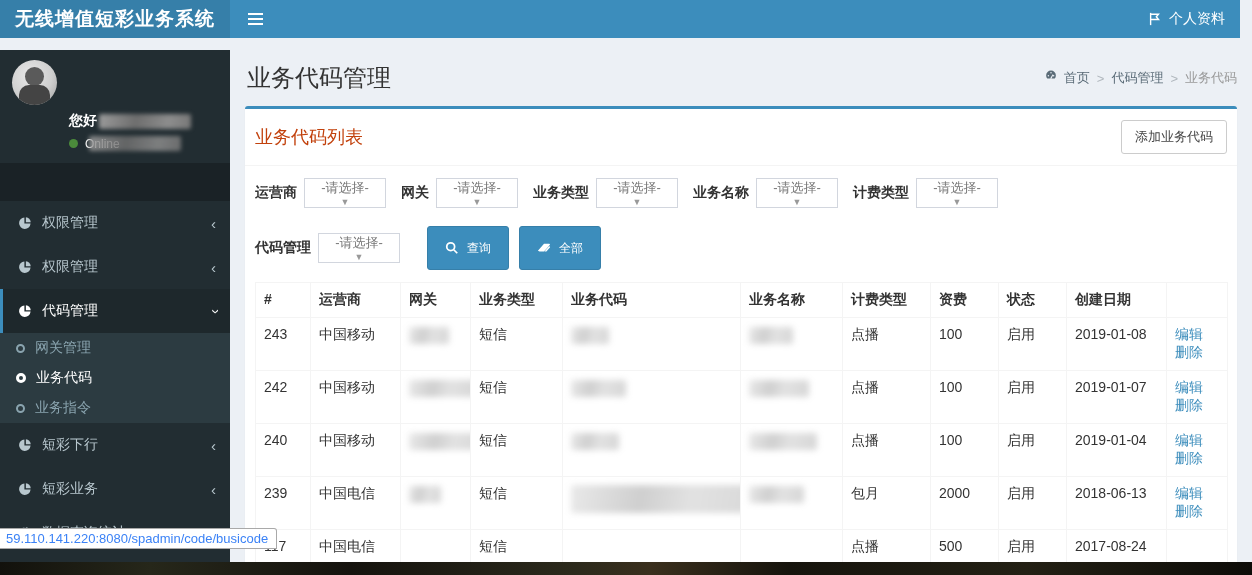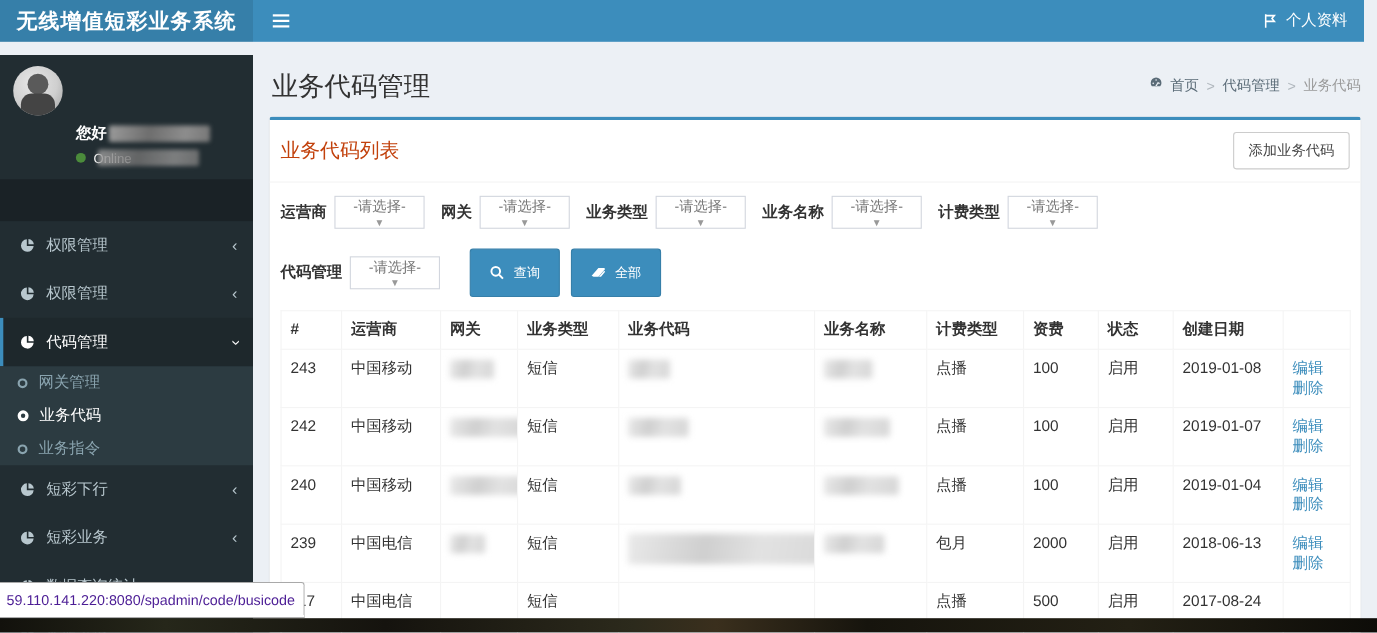--- a/index.html
+++ b/index.html
@@ -87,23 +87,23 @@
   table.grid{ width:100%; border-collapse:collapse; table-layout:fixed; font-size:14px; color:#333; margin-top:2px; }
   .grid th, .grid td{ border:1px solid #f4f4f4; padding:8px; text-align:left; vertical-align:top; overflow:hidden; }
   .grid th{ font-weight:bold; height:35px; }
   .grid td{ height:52px; }
   .redact{ display:inline-block; height:17px; border-radius:2px; filter:blur(3px); vertical-align:middle;
            background:linear-gradient(100deg,#e9e9e9,#cfcfcf 35%,#e2e2e2 60%,#d6d6d6); }
   .redact.big{ height:28px; }
   a.op-link{ color:#3c8dbc; text-decoration:none; cursor:pointer; }
 
   
-  .statusbar{ position:absolute; left:0; bottom:13px; height:33px; background:#fff;
+  .statusbar{ position:absolute; left:0; bottom:26px; height:21px; background:#fff;
               border:1px solid #a9a9a9; border-left:none; border-top-right-radius:3px;
-              display:flex; align-items:center; padding:0 8px 0 6px; font-size:13px; color:#4c1d95; z-index:30; }
+              display:flex; align-items:center; padding:0 8px 0 6px; font-size:13px; color:#3b82f6; z-index:30; }
   .wallpaper{ position:absolute; left:0; right:0; bottom:0; height:13px; z-index:20;
               background:linear-gradient(90deg,#12110c 0%,#26271a 12%,#15130e 28%,#2c2a1c 46%,#3a2f1d 52%,#16140d 63%,#232014 82%,#0d0c08 100%); }
 
   .icon-svg{ width:14px; height:14px; display:block; }
   .icon-svg.small{ width:12px; height:12px; }
 </style>
 </head>
 <body>
 
 <div class="screen">

